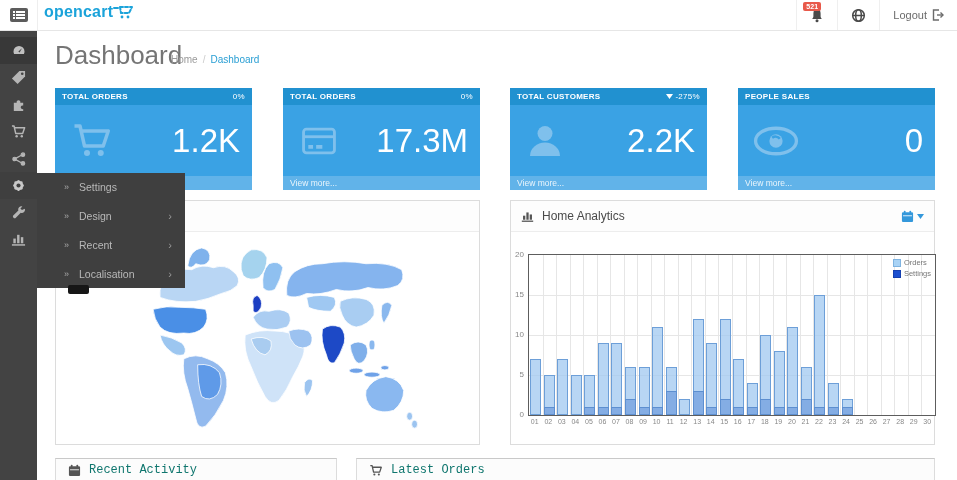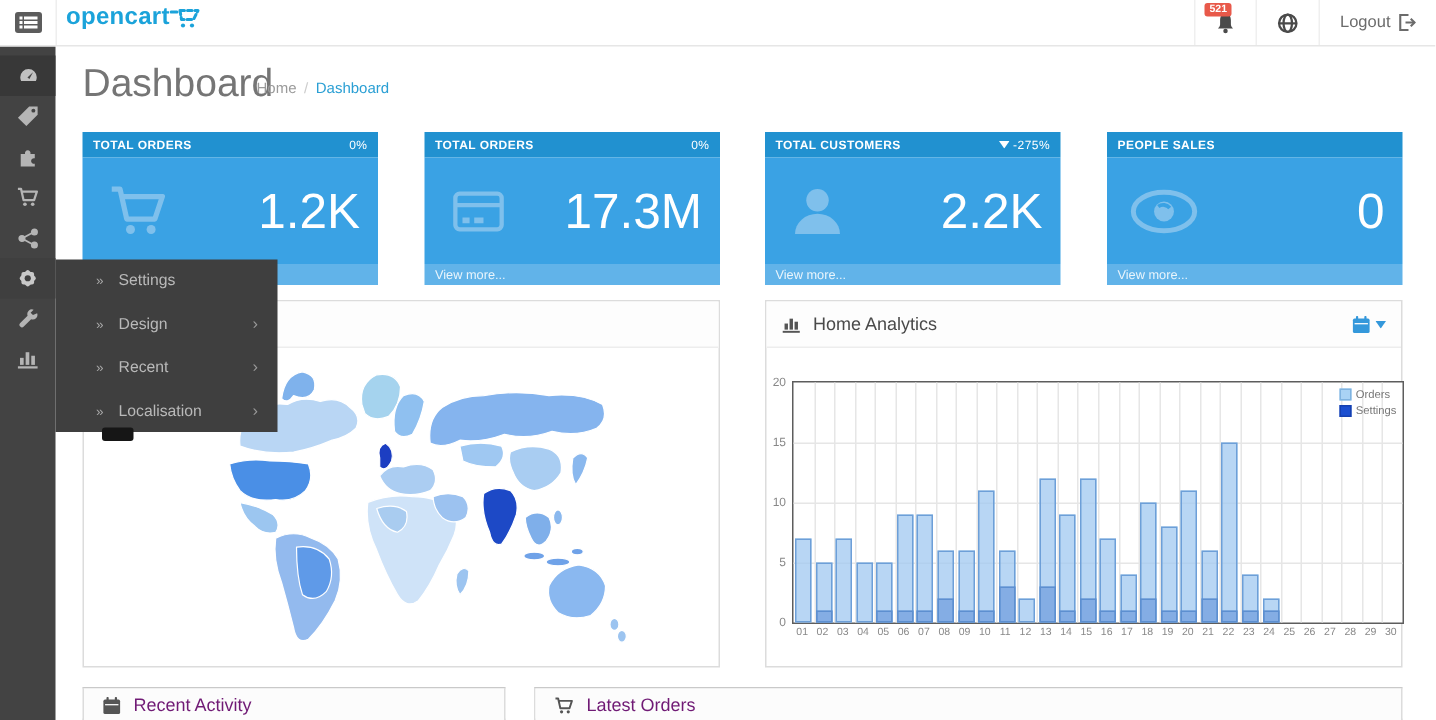--- a/index.html
+++ b/index.html
@@ -79,21 +79,21 @@
   .legend{position:absolute;top:3px;right:4px;z-index:3;}
   .legend-row{display:flex;align-items:center;gap:3px;font-size:7.5px;color:#777;margin-bottom:2px;}
   .swatch{width:8px;height:8px;display:inline-block;box-sizing:border-box;}
   .swatch-orders{background:#a9d3f5;border:1px solid #7fb3e0;}
   .swatch-customers{background:#1b4fd0;border:1px solid #1540b0;}
 
   
   .panel-activity{left:55px;top:458px;width:282px;height:22px;border-top-color:#c9c9c9;}
   .panel-orders{left:356px;top:458px;width:579px;height:22px;border-top-color:#c9c9c9;}
   .bottom-header{height:22px;display:flex;align-items:center;gap:8px;padding:0 12px;
-                 font-size:12px;color:#701a75;background:#fcfcfc;}
+                 font-size:12px;color:#0f766e;background:#fcfcfc;font-family:Liberation Mono, monospace;}
 
   .map-box{padding:4px 1px;}
   svg{display:block;}
 </style>
 </head>
 <body>
 
 <div class="topbar">
   <div class="toggle-zone">
     <span>

